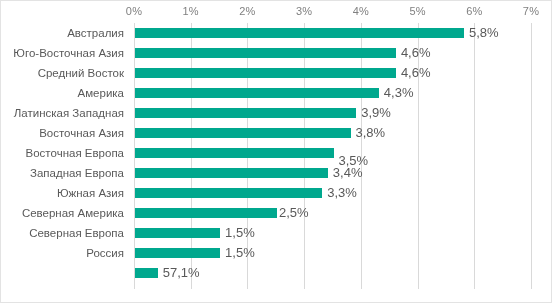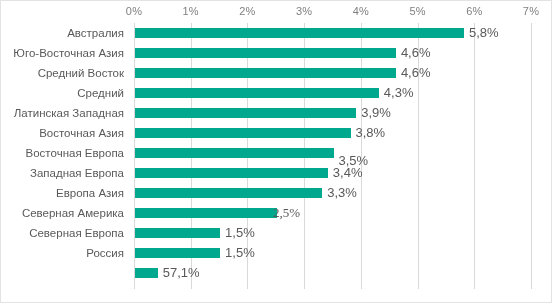--- a/index.html
+++ b/index.html
@@ -122,46 +122,46 @@
       </div>
       <div class="row">
         <div class="cat-label">Юго-Восточная Азия</div>
         <div class="bar-wrap"><div class="bar" style="width: 260.886px; background: rgb(0, 168, 142);"></div><span class="val-label" style="left: 265.886px;">4,6%</span></div>
       </div>
       <div class="row">
         <div class="cat-label">Средний Восток</div>
         <div class="bar-wrap"><div class="bar" style="width: 260.886px; background: rgb(0, 168, 142);"></div><span class="val-label" style="left: 265.886px;">4,6%</span></div>
       </div>
       <div class="row">
-        <div class="cat-label">Средний</div>
+        <div class="cat-label">Америка</div>
         <div class="bar-wrap"><div class="bar" style="width: 243.871px; background: rgb(0, 168, 142);"></div><span class="val-label" style="left: 248.871px;">4,3%</span></div>
       </div>
       <div class="row">
         <div class="cat-label">Латинская Западная</div>
         <div class="bar-wrap"><div class="bar" style="width: 221.186px; background: rgb(0, 168, 142);"></div><span class="val-label" style="left: 226.186px;">3,9%</span></div>
       </div>
       <div class="row">
         <div class="cat-label">Восточная Азия</div>
         <div class="bar-wrap"><div class="bar" style="width: 215.514px; background: rgb(0, 168, 142);"></div><span class="val-label" style="left: 220.514px;">3,8%</span></div>
       </div>
       <div class="row">
         <div class="cat-label">Восточная Европа</div>
         <div class="bar-wrap"><div class="bar" style="width: 198.5px; background: rgb(0, 168, 142);"></div><span class="val-label" style="left: 203.5px; margin-top: 8px;">3,5%</span></div>
       </div>
       <div class="row">
         <div class="cat-label">Западная Европа</div>
         <div class="bar-wrap"><div class="bar" style="width: 192.829px; background: rgb(0, 168, 142);"></div><span class="val-label" style="left: 197.829px;">3,4%</span></div>
       </div>
       <div class="row">
-        <div class="cat-label">Европа Азия</div>
+        <div class="cat-label">Южная Азия</div>
         <div class="bar-wrap"><div class="bar" style="width: 187.157px; background: rgb(0, 168, 142);"></div><span class="val-label" style="left: 192.157px;">3,3%</span></div>
       </div>
       <div class="row">
         <div class="cat-label">Северная Америка</div>
-        <div class="bar-wrap"><div class="bar" style="width: 141.786px; background: rgb(0, 168, 142);"></div><span class="val-label" style="left: 138px; font-family: Liberation Serif, serif;">2,5%</span></div>
+        <div class="bar-wrap"><div class="bar" style="width: 141.786px; background: rgb(0, 168, 142);"></div><span class="val-label" style="left: 144px;">2,5%</span></div>
       </div>
       <div class="row">
         <div class="cat-label">Северная Европа</div>
         <div class="bar-wrap"><div class="bar" style="width: 85.0714px; background: rgb(0, 168, 142);"></div><span class="val-label" style="left: 90.0714px;">1,5%</span></div>
       </div>
       <div class="row">
         <div class="cat-label">Россия</div>
         <div class="bar-wrap"><div class="bar" style="width: 85.0714px; background: rgb(0, 168, 142);"></div><span class="val-label" style="left: 90.0714px;">1,5%</span></div>
       </div>
       <div class="row">

